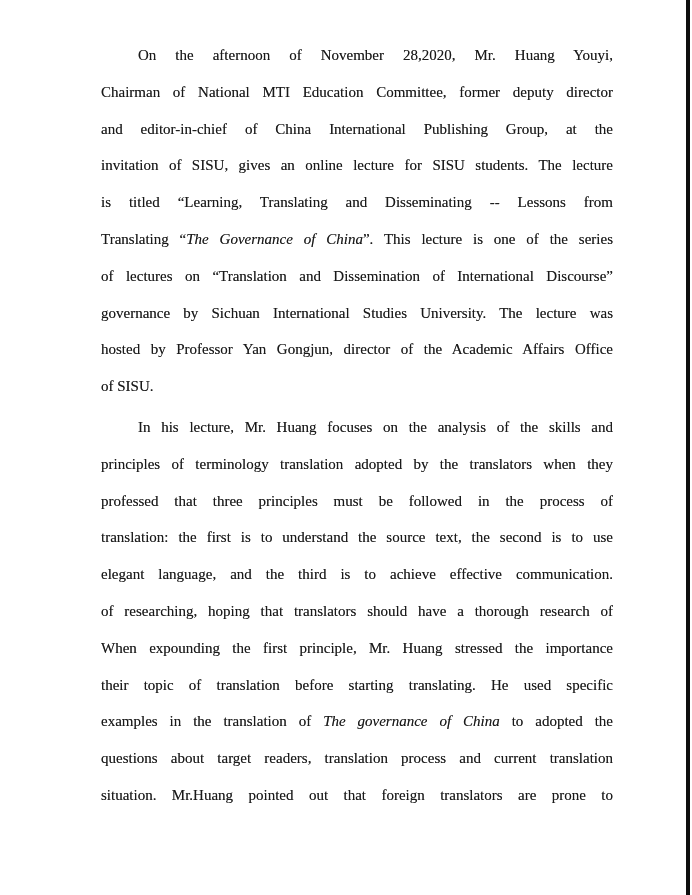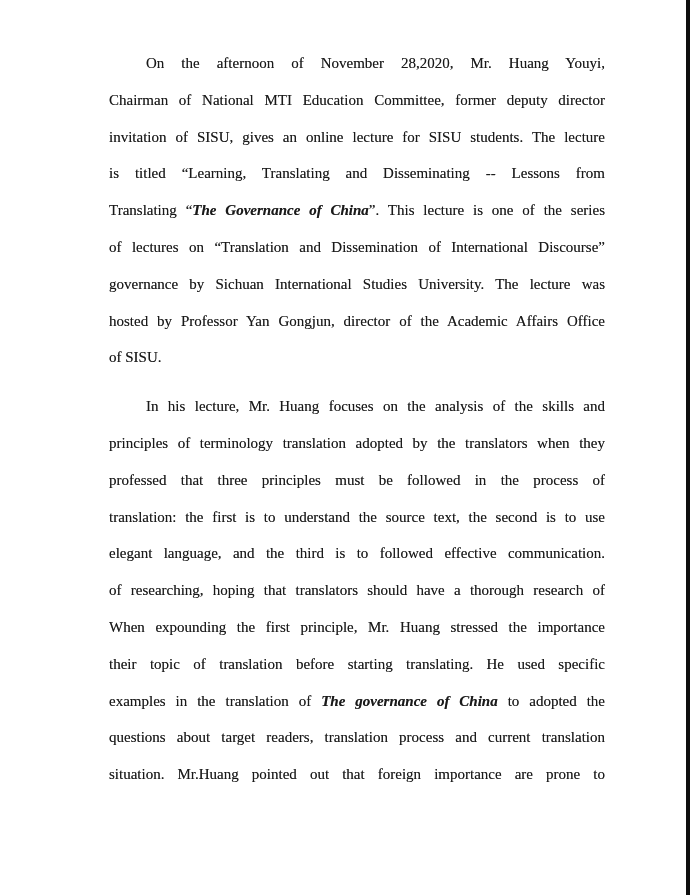--- a/index.html
+++ b/index.html
@@ -22,71 +22,71 @@
     position: absolute;
     left: 97px;
     top: 33px;
     width: 520px;
     font-family: "Liberation Serif", "DejaVu Serif", serif;
     font-size: 15px;
     color: #1a1a1a;
     text-shadow: 0 0 0.45px rgba(20,20,20,0.55);
   }
   .paragraph {
-    margin: 12px;
+    margin: 4px;
   }
   .line {
     line-height: 36.8px;
     height: 36.8px;
     text-align: justify;
     text-align-last: justify;
     overflow: hidden;
   }
   .line.indent {
     padding-left: 37px;
   }
   .line.last {
     text-align-last: left;
   }
   .line em {
     font-style: italic;
-    font-weight: bold;
   }
   .right-edge-bar {
     position: absolute;
     top: 0;
     right: 2px;
     width: 4px;
     height: 895px;
   }
 </style>
 </head>
 <body>
 
 <div class="page">
   <div class="text-column" style="color: rgb(26, 26, 26);">
       <div class="paragraph">
         <div class="line indent"><span>On the afternoon of November 28,2020, Mr. Huang Youyi,</span></div>
         <div class="line"><span>Chairman of National MTI Education Committee, former deputy director</span></div>
+        <div class="line"><span>and editor-in-chief of China International Publishing Group, at the</span></div>
         <div class="line"><span>invitation of SISU, gives an online lecture for SISU students. The lecture</span></div>
         <div class="line"><span>is titled “Learning, Translating and Disseminating -- Lessons from</span></div>
         <div class="line"><span>Translating “</span><em>The Governance of China</em><span>”. This lecture is one of the series</span></div>
         <div class="line"><span>of lectures on “Translation and Dissemination of International Discourse”</span></div>
         <div class="line"><span>governance by Sichuan International Studies University. The lecture was</span></div>
         <div class="line"><span>hosted by Professor Yan Gongjun, director of the Academic Affairs Office</span></div>
         <div class="line last"><span>of SISU.</span></div>
       </div>
       <div class="paragraph">
         <div class="line indent"><span>In his lecture, Mr. Huang focuses on the analysis of the skills and</span></div>
         <div class="line"><span>principles of terminology translation adopted by the translators when they</span></div>
         <div class="line"><span>professed that three principles must be followed in the process of</span></div>
         <div class="line"><span>translation: the first is to understand the source text, the second is to use</span></div>
-        <div class="line"><span>elegant language, and the third is to followed effective communication.</span></div>
+        <div class="line"><span>elegant language, and the third is to achieve effective communication.</span></div>
         <div class="line"><span>of researching, hoping that translators should have a thorough research of</span></div>
         <div class="line"><span>When expounding the first principle, Mr. Huang stressed the importance</span></div>
         <div class="line"><span>their topic of translation before starting translating. He used specific</span></div>
         <div class="line"><span>examples in the translation of </span><em>The governance of China</em><span> to adopted the</span></div>
         <div class="line"><span>questions about target readers, translation process and current translation</span></div>
-        <div class="line"><span>situation. Mr.Huang pointed out that foreign importance are prone to</span></div>
+        <div class="line"><span>situation. Mr.Huang pointed out that foreign translators are prone to</span></div>
       </div>
     </div>
   <div class="right-edge-bar" style="background: rgb(14, 14, 14);"></div>
 </div>
 
 </body></html>

